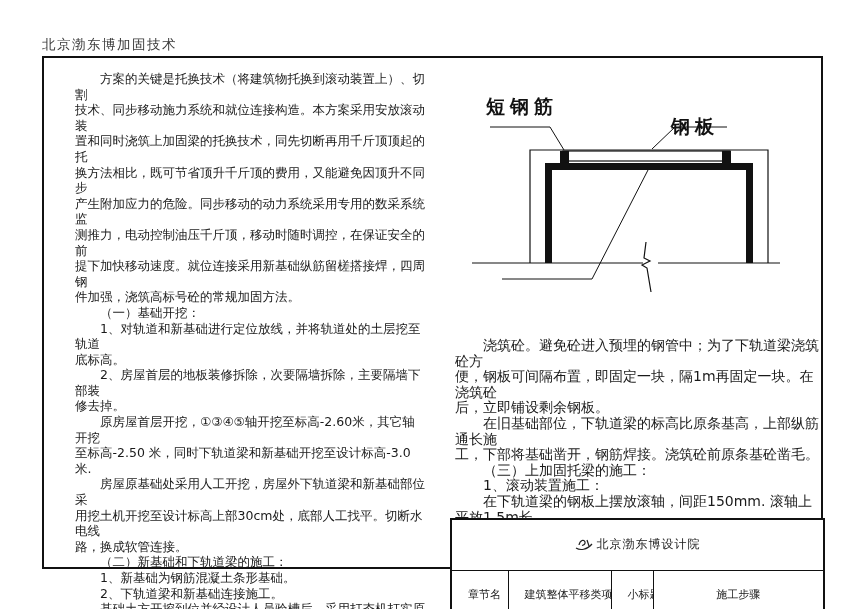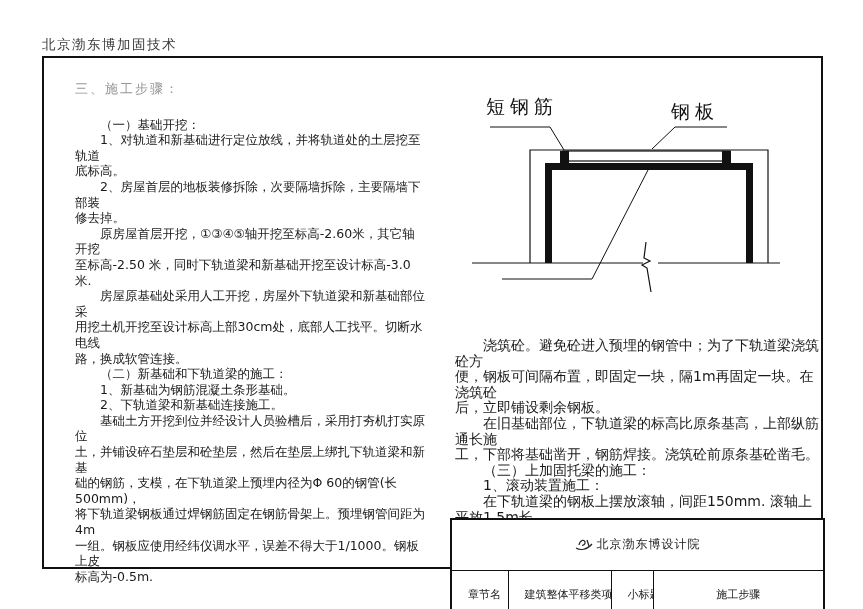--- a/index.html
+++ b/index.html
@@ -32,22 +32,22 @@
   .section-heading{
     margin:10px 0 20px 0;
     color:#979797;font-size:13px;letter-spacing:2px;
   }
   .diagram{position:absolute;left:0;top:0;width:863px;height:609px;pointer-events:none;}
   .diagram svg{position:absolute;left:460px;top:88px;}
   .dlabel{
     position:absolute;font-size:19px;letter-spacing:5px;color:#111;
     font-family:"DejaVu Serif","Liberation Serif",serif;font-weight:500;white-space:nowrap;
   }
-  .lbl-short{left:486px;top:94px;}
-  .lbl-plate{left:671px;top:99px;}
+  .lbl-short{left:486px;top:94px;font-weight:bold;}
+  .lbl-plate{left:671px;top:114px;font-weight:bold;}
   .lbl-beam{left:500px;top:276px;}
   .titleblock{
     position:absolute;left:450px;top:518px;width:373px;height:51px;
     border-collapse:collapse;table-layout:fixed;
     font-size:11px;color:#1a1a1a;background:#fff;
   }
   .titleblock td{
     border:1px solid #111;text-align:center;vertical-align:middle;
     padding:16px;overflow:hidden;white-space:nowrap;
   }
@@ -60,21 +60,28 @@
 </head>
 <body>
 
 <div class="page">
 
   <div class="doc-header">北京渤东博加固技术</div>
 
   <div class="main-box"></div>
 
   <div class="col-left">
-    <div class="section-heading">三、施工步骤：</div>
+    <div class="lines">　　方案的关键是托换技术（将建筑物托换到滚动装置上）、切割
+技术、同步移动施力系统和就位连接构造。本方案采用安放滚动装
+置和同时浇筑上加固梁的托换技术，同先切断再用千斤顶顶起的托
+换方法相比，既可节省顶升千斤顶的费用，又能避免因顶升不同步
+产生附加应力的危险。同步移动的动力系统采用专用的数采系统监
+测推力，电动控制油压千斤顶，移动时随时调控，在保证安全的前
+提下加快移动速度。就位连接采用新基础纵筋留槎搭接焊，四周钢
+件加强，浇筑高标号砼的常规加固方法。</div>
     <div class="lines">　　（一）基础开挖：
 　　1、对轨道和新基础进行定位放线，并将轨道处的土层挖至轨道
 底标高。
 　　2、房屋首层的地板装修拆除，次要隔墙拆除，主要隔墙下部装
 修去掉。
 　　原房屋首层开挖，①③④⑤轴开挖至标高-2.60米，其它轴开挖
 至标高-2.50 米，同时下轨道梁和新基础开挖至设计标高-3.0米.
 　　房屋原基础处采用人工开挖，房屋外下轨道梁和新基础部位采
 用挖土机开挖至设计标高上部30cm处，底部人工找平。切断水电线
 路，换成软管连接。

